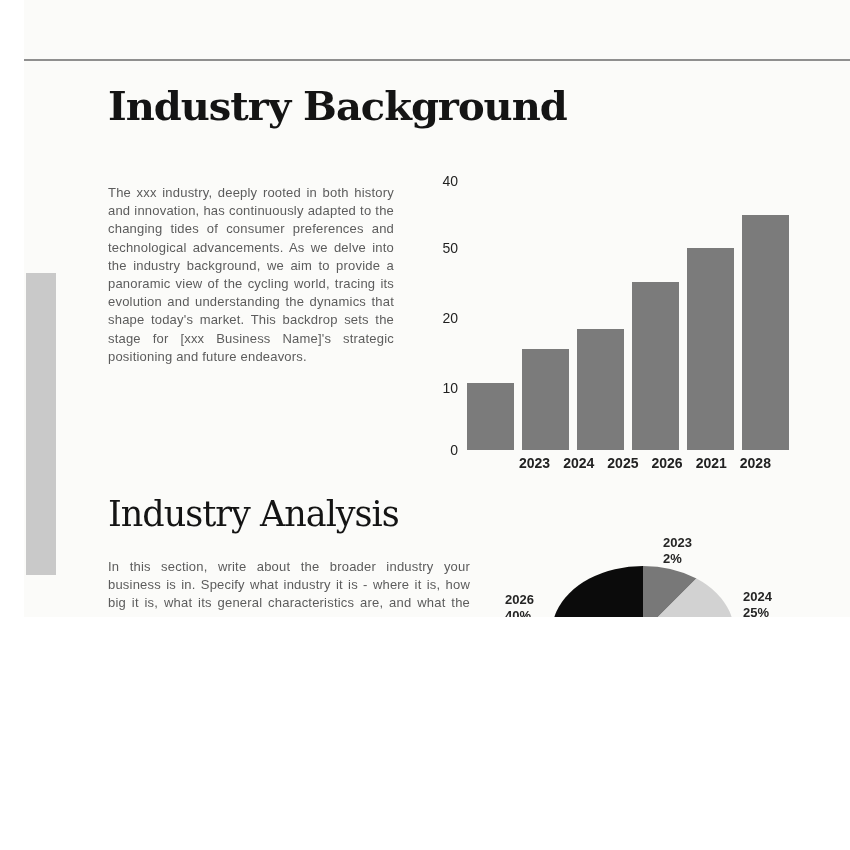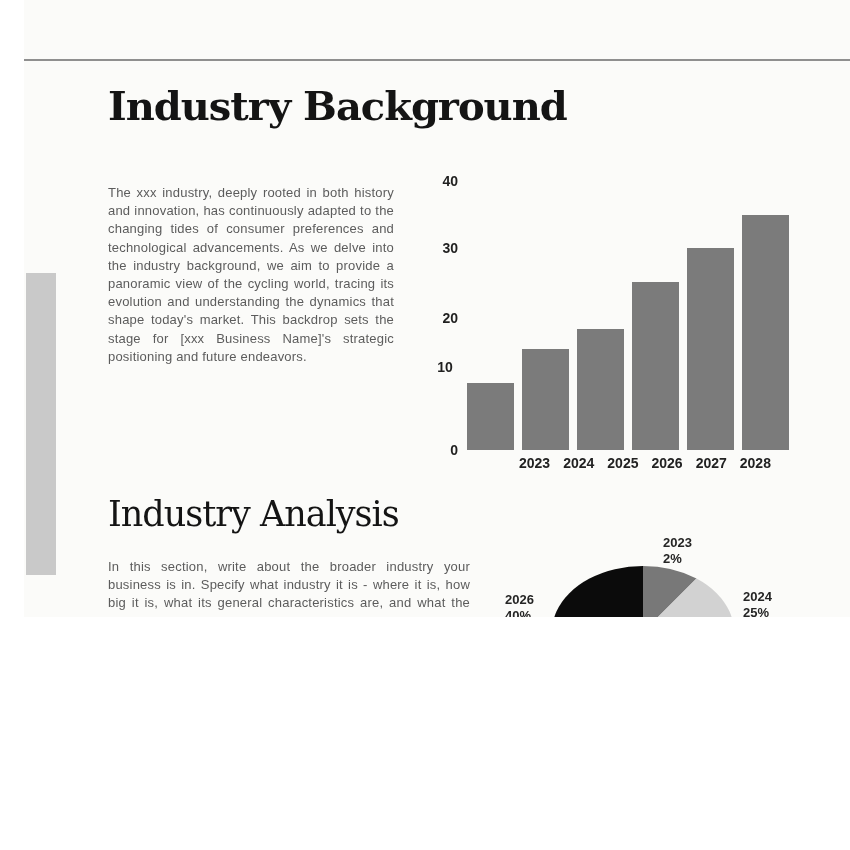--- a/index.html
+++ b/index.html
@@ -31,21 +31,21 @@
     position:absolute; color:#5c5c5c; font-size:13px; line-height:18.2px;
     text-align:justify; letter-spacing:0.2px;
   }
   .para1 { left:84px; top:184px; width:286px; }
   .para2 { left:84px; top:558px; width:362px; }
 
   
   .barchart { position:absolute; left:408px; top:168px; width:365px; height:282px; }
   .ytick {
     position:absolute; left:0; width:26px; text-align:right;
-    font-size:14px; font-weight:700; color:#1f1f1f; line-height:17px;
+    font-size:14px; font-weight:400; color:#1f1f1f; line-height:17px;
   }
   .bars {
     position:absolute; left:35px; bottom:0;
     display:flex; align-items:flex-end; gap:8px;
   }
   .bar { width:47px; }
   .xlabels {
     position:absolute; left:87px; top:287px;
     display:flex; gap:13px; white-space:nowrap;
   }
@@ -80,39 +80,39 @@
 
   <div class="top-rule"></div>
   <div class="left-accent"></div>
 
   <div class="h1">Industry Background</div>
   <div class="para para1">The xxx industry, deeply rooted in both history and innovation, has continuously adapted to the changing tides of consumer preferences and technological advancements. As we delve into the industry background, we aim to provide a panoramic view of the cycling world, tracing its evolution and understanding the dynamics that shape today's market. This backdrop sets the stage for [xxx Business Name]'s strategic positioning and future endeavors.</div>
 
   <div class="barchart">
     <div>
         <div class="ytick" style="bottom: -9px;">0</div>
-        <div class="ytick" style="bottom: 74px; text-align: center;">10</div>
+        <div class="ytick" style="bottom: 53px;">10</div>
         <div class="ytick" style="bottom: 123px;">20</div>
-        <div class="ytick" style="bottom: 192.75px;">30</div>
+        <div class="ytick" style="bottom: 192.75px;">50</div>
         <div class="ytick" style="bottom: 260px;">40</div>
       </div>
     <div class="bars">
         <div class="bar" style="height: 67px; background: rgb(123, 123, 123);"></div>
         <div class="bar" style="height: 101px; background: rgb(123, 123, 123);"></div>
         <div class="bar" style="height: 121px; background: rgb(123, 123, 123);"></div>
         <div class="bar" style="height: 168px; background: rgb(123, 123, 123);"></div>
         <div class="bar" style="height: 202px; background: rgb(123, 123, 123);"></div>
         <div class="bar" style="height: 235px; background: rgb(123, 123, 123);"></div>
       </div>
     <div class="xlabels">
         <span class="xlabel">2023</span>
         <span class="xlabel">2024</span>
         <span class="xlabel">2025</span>
         <span class="xlabel">2026</span>
-        <span class="xlabel">2027</span>
+        <span class="xlabel">2021</span>
         <span class="xlabel">2028</span>
       </div>
   </div>
 
   <div class="h2">Industry Analysis</div>
   <div class="para para2">In this section, write about the broader industry your business is in. Specify what industry it is - where it is, how big it is, what its general characteristics are, and what the usual products and services are available. What is the industry's history and what are its usual trends? Do you see new patterns developing? Give a prediction or outlook about where the industry is headed.</div>
 
   <svg class="pie-svg" viewBox="0 0 200 140">
       <path d="M 100 70 L 100.0 4.0 A 91 66 0 0 1 153.5 16.6 Z" fill="#787878"></path>
       <path d="M 100 70 L 153.5 16.6 A 91 66 0 0 1 186.5 90.4 Z" fill="#d2d2d2"></path>

